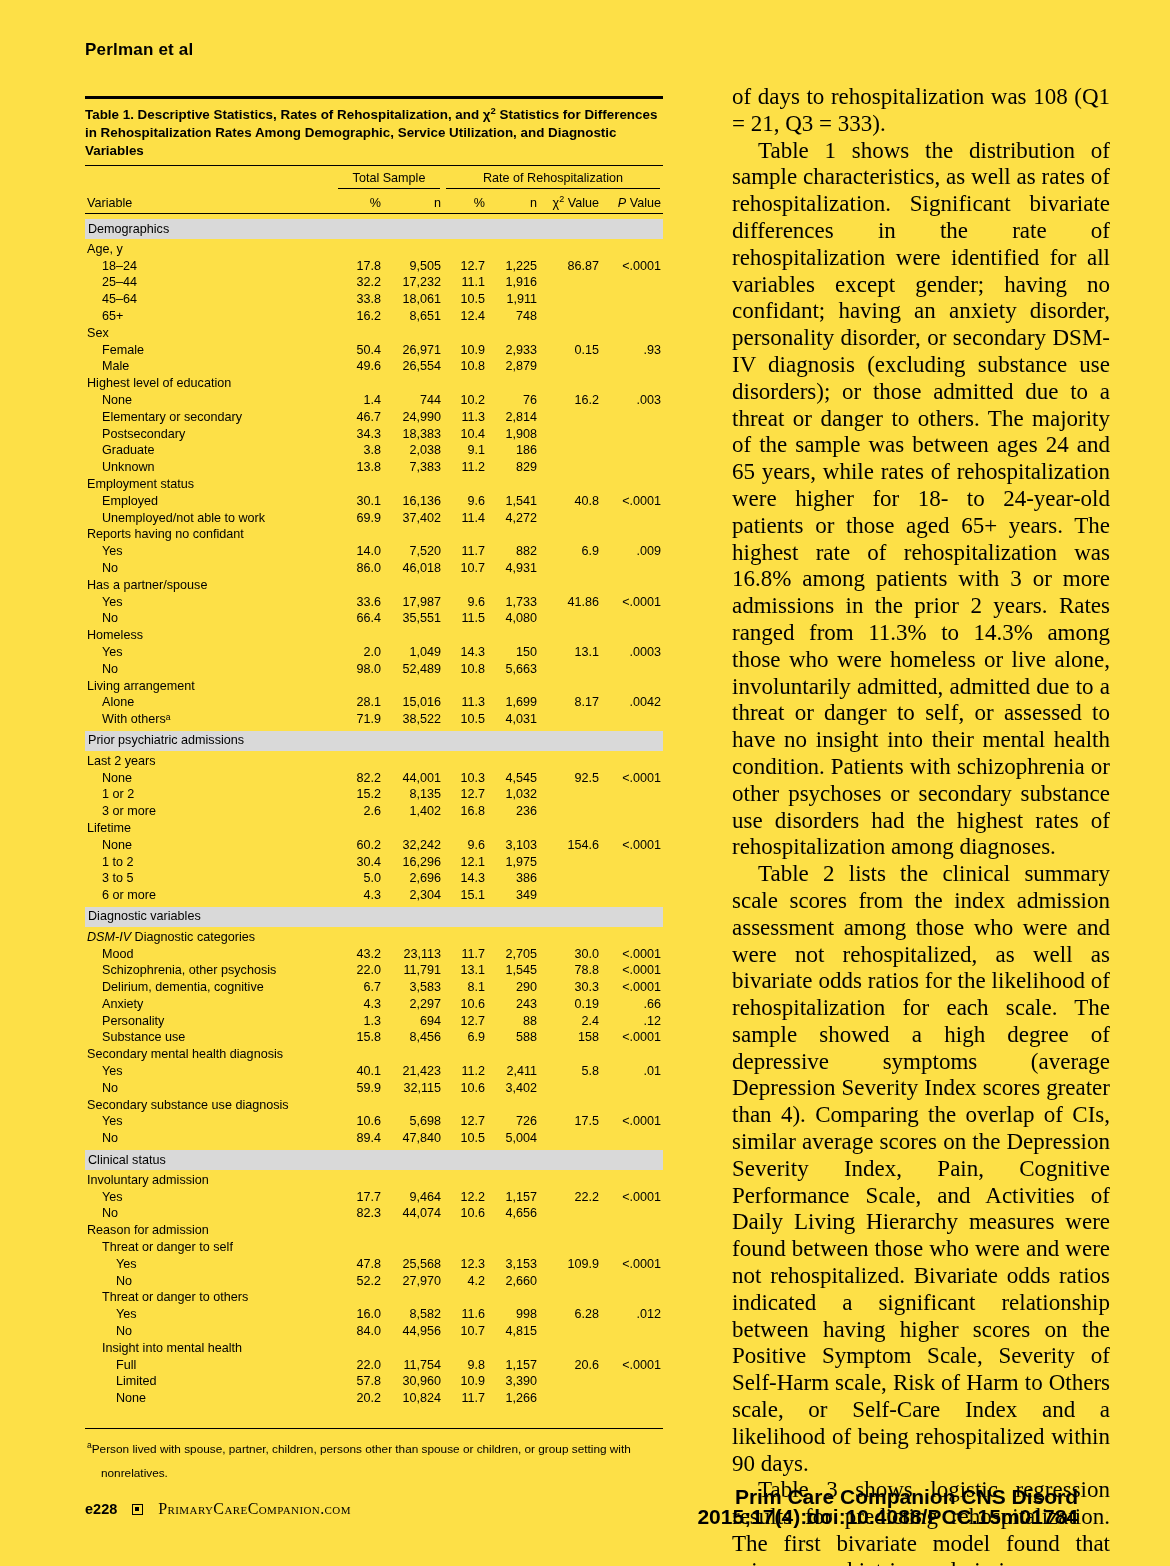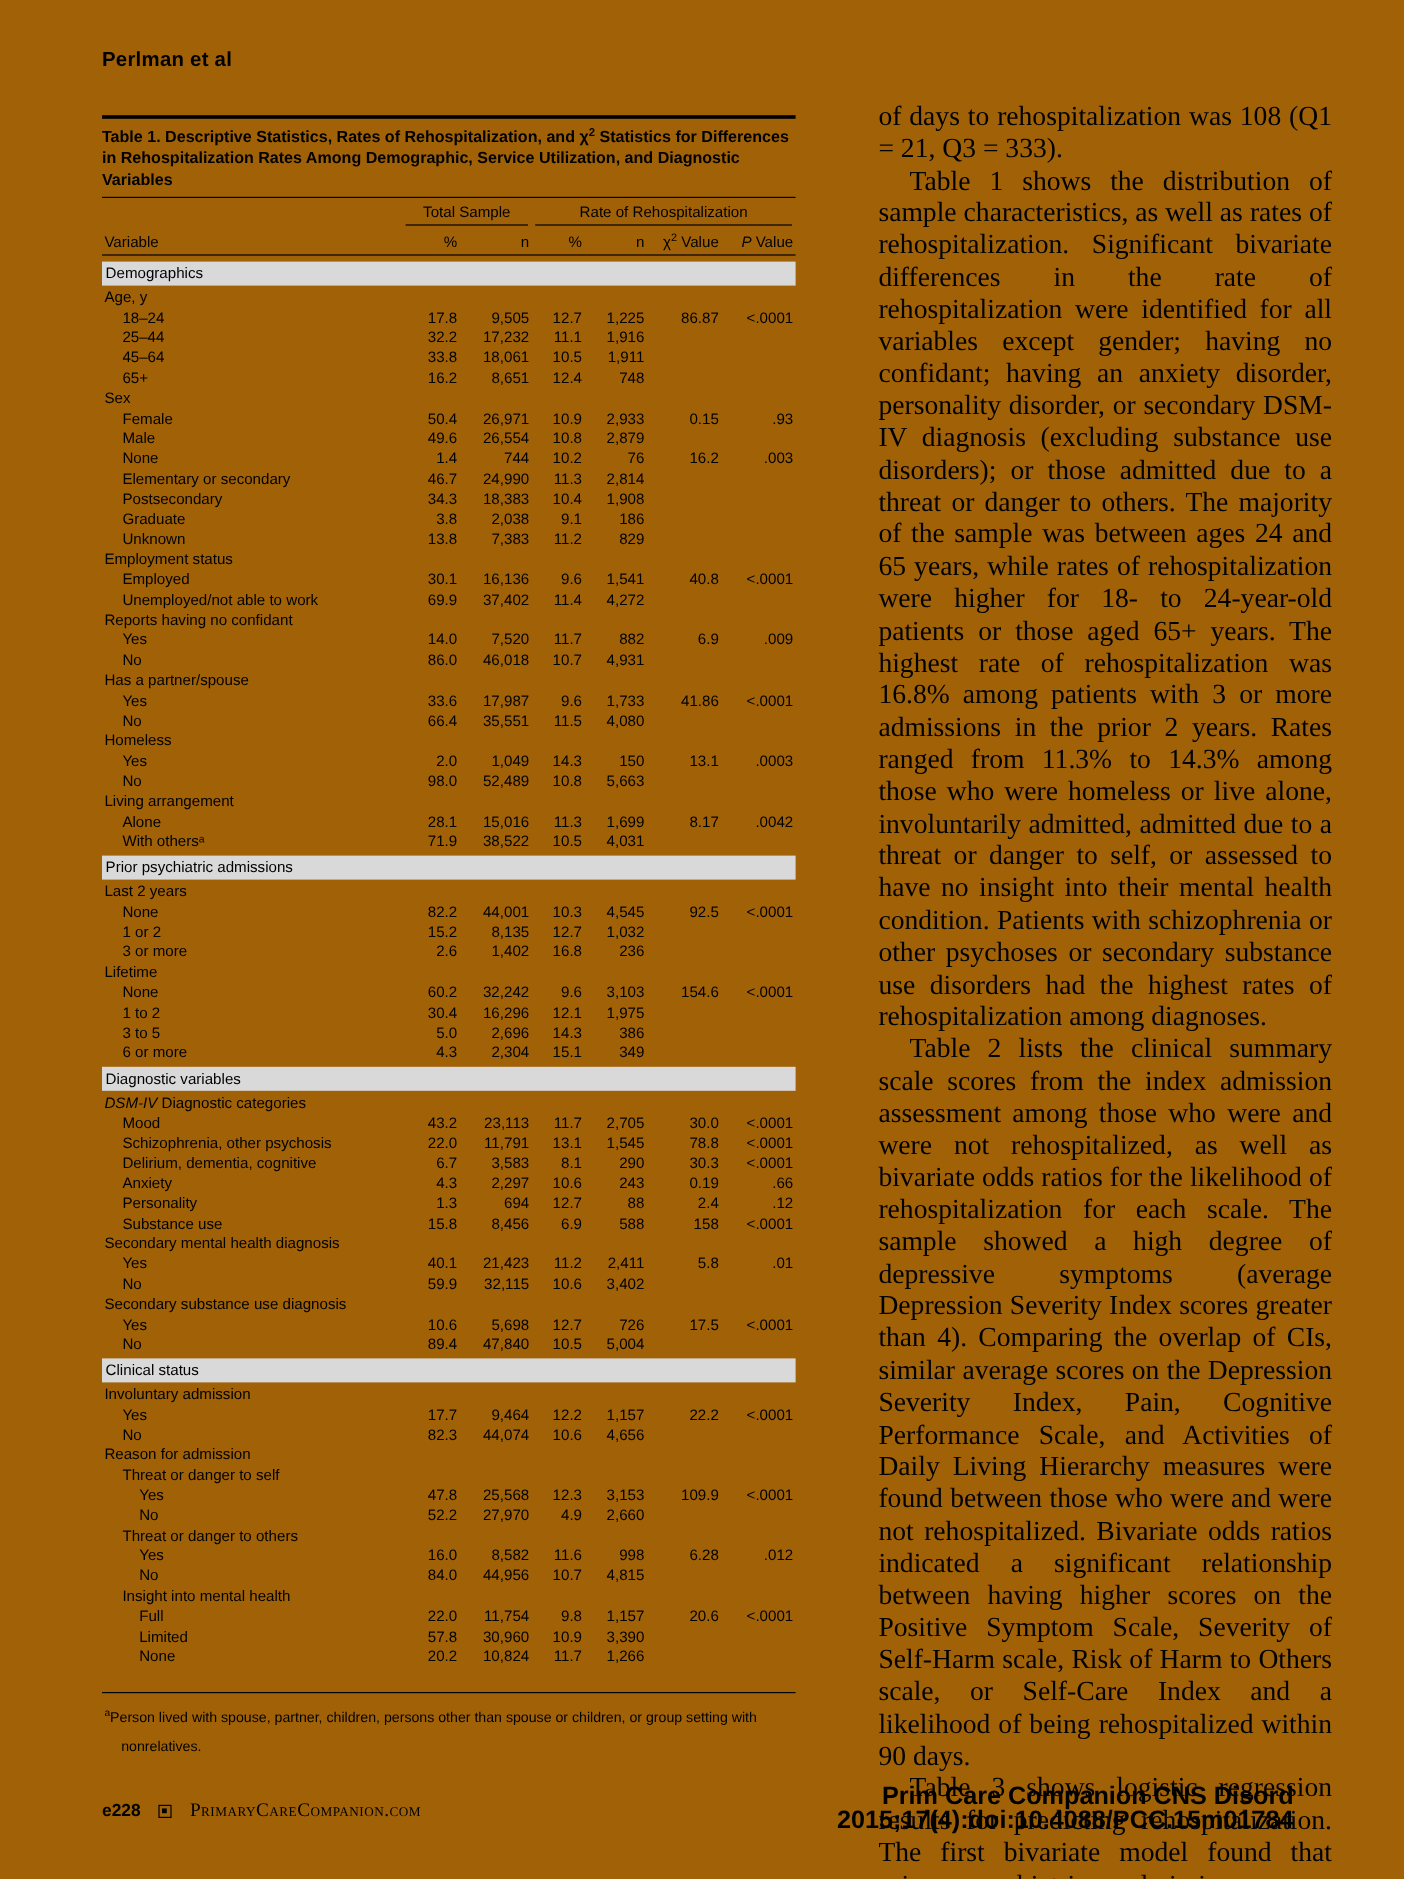--- a/index.html
+++ b/index.html
@@ -1,19 +1,19 @@
 <!DOCTYPE html>
 <html><head>
 <meta charset="utf-8">
 <style>
   * { box-sizing: border-box; }
   html,body { margin:0; padding:0; background:#e8e8e8; }
   .page {
     position:relative; width:1170px; height:1566px; margin:0 auto;
-    background:#a16207; color:#000;
+    background:#fde047; color:#000;
     font-family:"Liberation Sans", sans-serif;
   }
   .running-head {
     position:absolute; top:40px; left:85px;
     font-size:17px; font-weight:bold; letter-spacing:.2px;
   }
   
   .table-wrap { position:absolute; top:96px; left:85px; width:578px; }
   .tbl { width:100%; font-size:12.6px; line-height:16.8px; }
   .tbl-title {
@@ -178,20 +178,29 @@
           <div class="trow">
             <div class="cell lbl ind1">Male</div>
             <div class="cell num">49.6</div>
             <div class="cell num">26,554</div>
             <div class="cell num">10.8</div>
             <div class="cell num">2,879</div>
             <div class="cell num"></div>
             <div class="cell num"></div>
           </div>
           <div class="trow">
+            <div class="cell lbl ind0">Highest level of education</div>
+            <div class="cell num"></div>
+            <div class="cell num"></div>
+            <div class="cell num"></div>
+            <div class="cell num"></div>
+            <div class="cell num"></div>
+            <div class="cell num"></div>
+          </div>
+          <div class="trow">
             <div class="cell lbl ind1">None</div>
             <div class="cell num">1.4</div>
             <div class="cell num">744</div>
             <div class="cell num">10.2</div>
             <div class="cell num">76</div>
             <div class="cell num">16.2</div>
             <div class="cell num">.003</div>
           </div>
           <div class="trow">
             <div class="cell lbl ind1">Elementary or secondary</div>
@@ -622,21 +631,21 @@
             <div class="cell num">25,568</div>
             <div class="cell num">12.3</div>
             <div class="cell num">3,153</div>
             <div class="cell num">109.9</div>
             <div class="cell num">&lt;.0001</div>
           </div>
           <div class="trow">
             <div class="cell lbl ind2">No</div>
             <div class="cell num">52.2</div>
             <div class="cell num">27,970</div>
-            <div class="cell num">4.9</div>
+            <div class="cell num">4.2</div>
             <div class="cell num">2,660</div>
             <div class="cell num"></div>
             <div class="cell num"></div>
           </div>
           <div class="trow">
             <div class="cell lbl ind1">Threat or danger to others</div>
             <div class="cell num"></div>
             <div class="cell num"></div>
             <div class="cell num"></div>
             <div class="cell num"></div>

